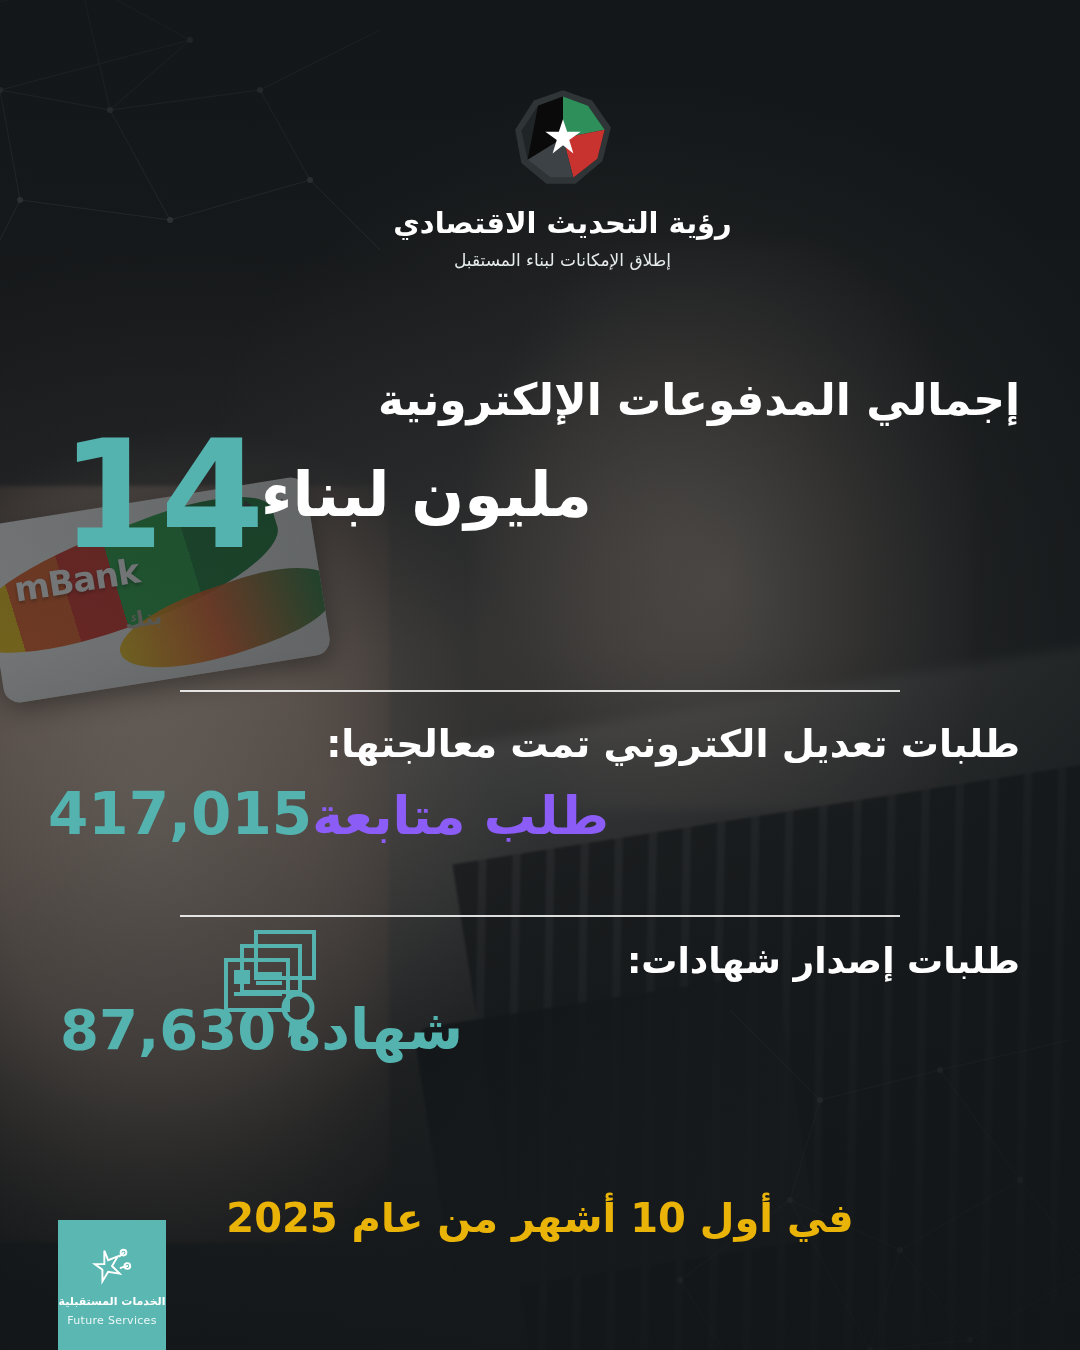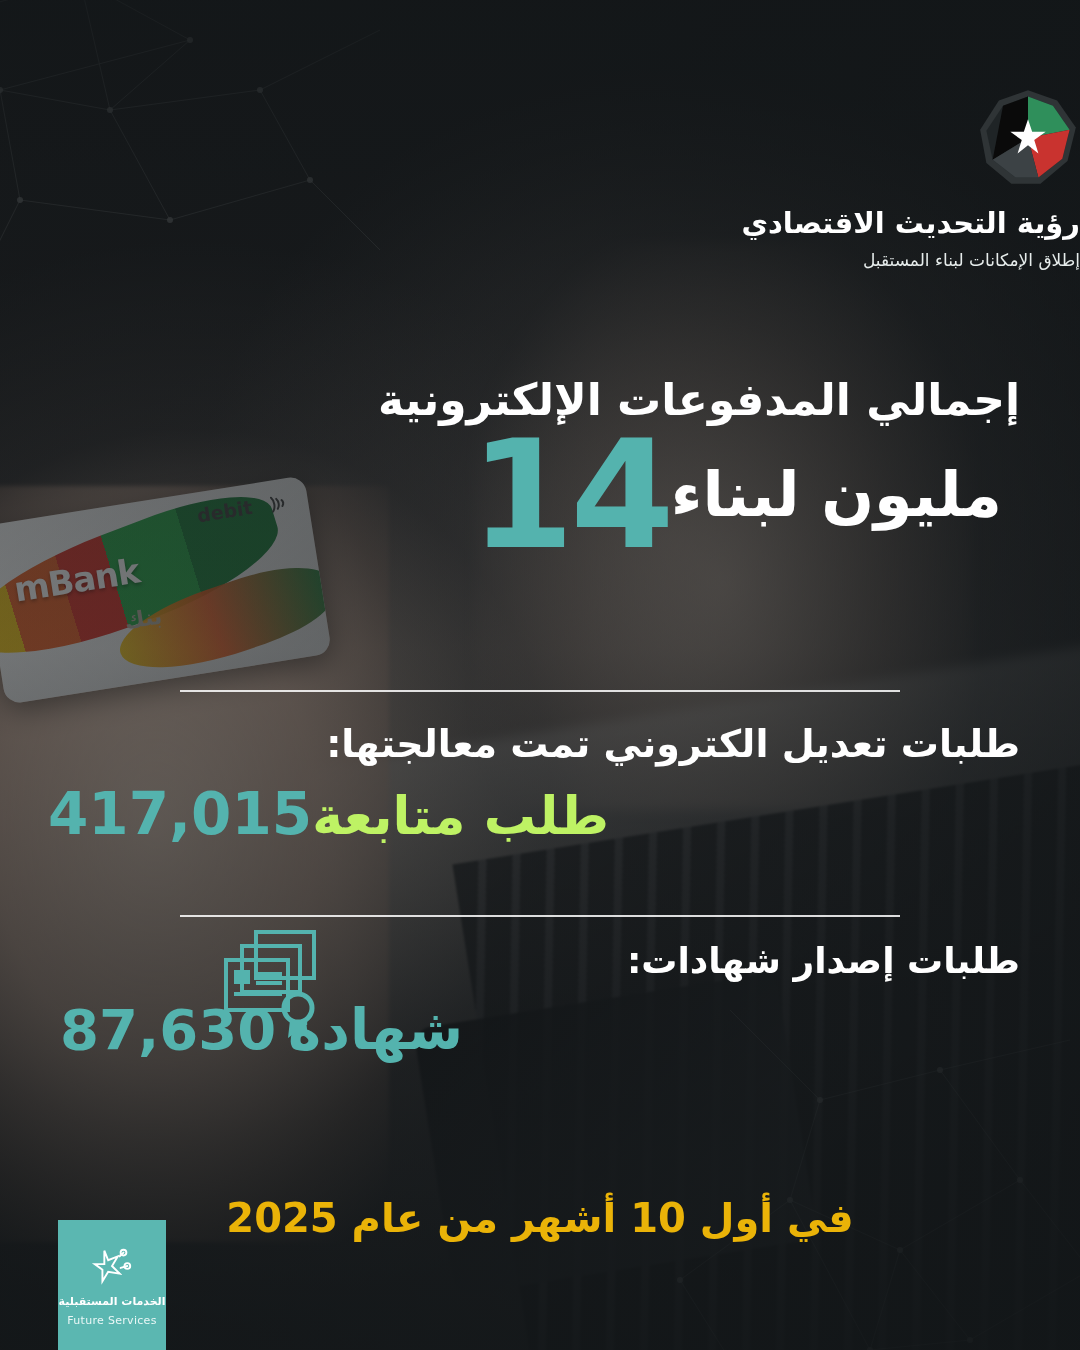--- a/index.html
+++ b/index.html
@@ -121,42 +121,42 @@
     background:
       linear-gradient(180deg, rgba(18,22,24,.86) 0%, rgba(18,22,24,.62) 22%, rgba(18,22,24,.55) 48%, rgba(18,22,24,.72) 78%, rgba(18,22,24,.88) 100%),
       linear-gradient(270deg, rgba(18,22,24,.55) 0%, rgba(18,22,24,.18) 45%, rgba(18,22,24,.05) 100%);
   }
 
   
   .content { position:absolute; inset:0; }
 
   .logo-block {
     position:absolute; top:86px; left:0; right:0;
-    display:flex; flex-direction:column; padding-left:45px;
+    display:flex; flex-direction:column; align-items:center;padding-left:45px;
   }
   .emblem { width:104px; height:104px; }
   .logo-title {
     margin-top:16px;
     font-size:29px; font-weight:700; color:#ffffff; letter-spacing:.2px;
   }
   .logo-sub {
     margin-top:10px;
     font-size:17px; font-weight:500; color:#e6eceb;
   }
 
   .stat-1 {
     position:absolute; top:375px; right:60px; left:60px;
     text-align:center;
   }
   .stat-1 .head {
     font-size:44px; font-weight:800; color:#ffffff; line-height:1.15;
     text-align:right;
   }
   .stat-1 .bigrow {
-    display:flex; align-items:center; justify-content:flex-end;
+    display:flex; align-items:center; justify-content:flex-start;
     flex-direction:row-reverse;
     margin-top:-6px;
   }
   .bignum {
     font-size:150px; font-weight:800; color:#54b3ae; line-height:1;
     letter-spacing:-4px; direction:ltr;
   }
   .bigunit {
     font-size:62px; font-weight:800; color:#ffffff; margin-right:18px;
   }
@@ -168,21 +168,21 @@
   .rule.r1 { top:690px; }
   .rule.r2 { top:915px; }
 
   .stat-2 { position:absolute; top:722px; left:48px; right:60px; }
   .stat-2 .head { font-size:38px; font-weight:800; color:#ffffff; }
   .stat-2 .value-row {
     margin-top:14px; display:flex; flex-direction:row-reverse;
     align-items:baseline; justify-content:flex-start; 
   }
   .stat-2 .num { font-size:58px; font-weight:800; color:#54b3ae; direction:ltr; }
-  .stat-2 .unit { font-size:52px; font-weight:800; color:#bef264; }
+  .stat-2 .unit { font-size:52px; font-weight:800; color:#8b5cf6; }
 
   .stat-3 { position:absolute; top:940px; left:60px; right:60px; }
   .stat-3 .head { font-size:36px; font-weight:800; color:#ffffff; }
   .stat-3 .value-row {
     margin-top:16px; display:flex; flex-direction:row-reverse;
     align-items:baseline; justify-content:flex-start; gap:12px;
   }
   .stat-3 .num { font-size:56px; font-weight:800; color:#54b3ae; direction:ltr; }
   .stat-3 .unit { font-size:56px; font-weight:800; color:#54b3ae; }
   .cert-icon { position:absolute; left:160px; top:-12px; width:110px; height:112px; }

